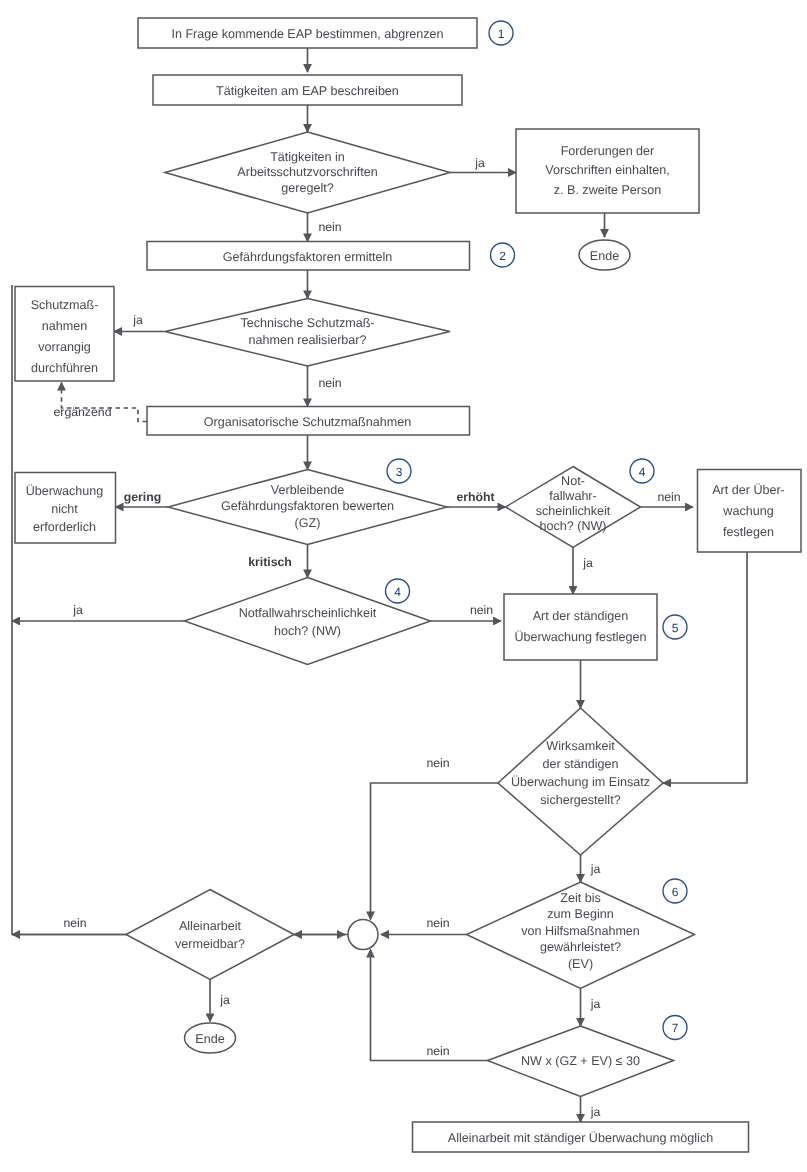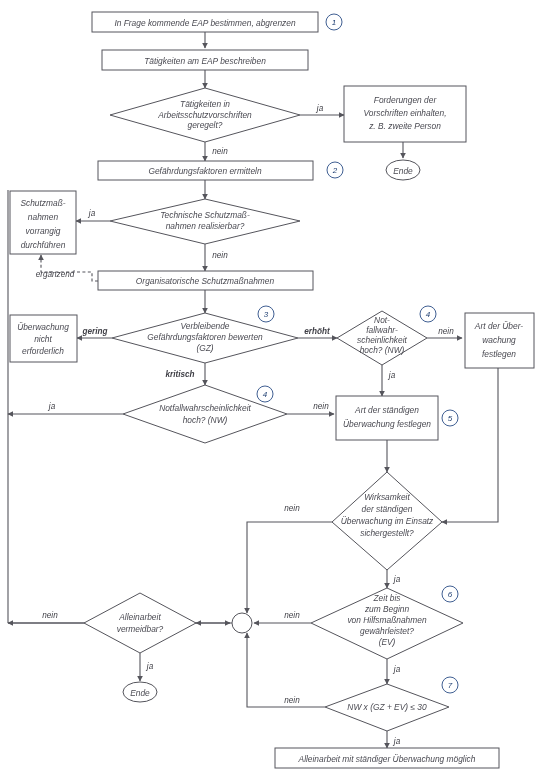--- a/index.html
+++ b/index.html
@@ -1,18 +1,18 @@
 <!DOCTYPE html>
 <html><head>
 <meta charset="utf-8">
 <style>
   html,body{margin:0;padding:0;background:#ffffff;}
   body{width:538px;height:781px;overflow:hidden;
        font-family:"Liberation Sans","DejaVu Sans",sans-serif;}
-  #chart-root{position:relative;width:538px;height:554px;font-style:italic;}
+  #chart-root{position:relative;width:538px;height:554px;}
   svg{display:block;}
   .nodetext{font-family:"Liberation Sans","DejaVu Sans",sans-serif;
             font-size:8.4px;fill:#4a4a52;}
   .edgelabel{font-family:"Liberation Sans","DejaVu Sans",sans-serif;
              font-size:8.2px;fill:#3f3f46;}
   .edgelabel.bold{font-weight:bold;}
   .stepnum{font-family:"Liberation Sans","DejaVu Sans",sans-serif;
            font-size:8px;fill:#1f3f72;}
   .shape{fill:#ffffff;stroke:#55555c;stroke-width:1;}
   .conn{stroke:#55555c;stroke-width:1.1;fill:none;}

